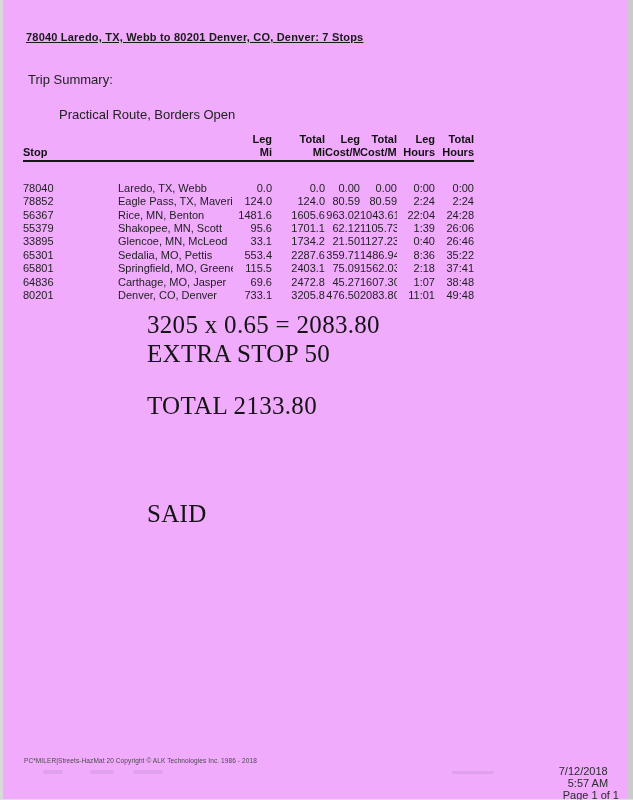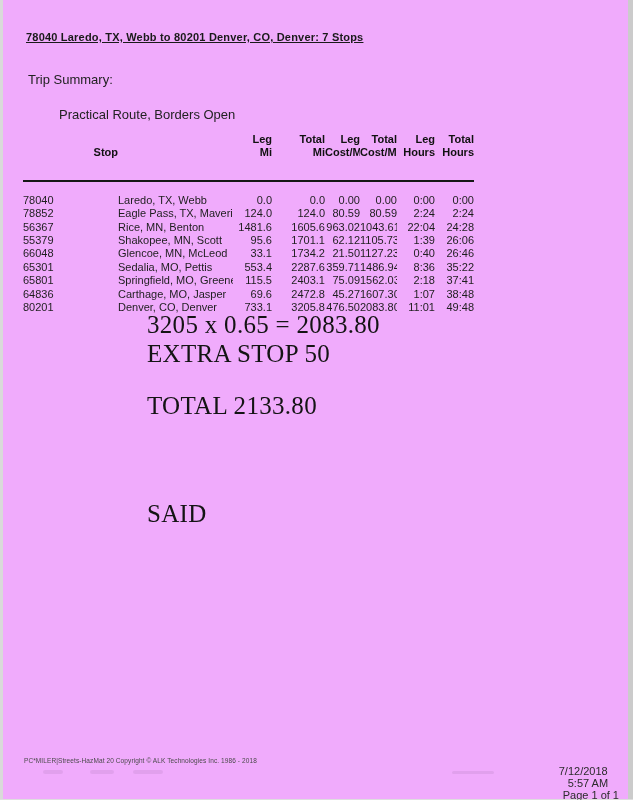--- a/index.html
+++ b/index.html
@@ -24,22 +24,22 @@
   table.stop-table{
     position:absolute;left:23px;top:133px;width:451px;
     border-collapse:collapse;table-layout:fixed;font-size:11px;
   }
   .stop-table th,.stop-table td{
     padding:0;margin:0;line-height:13.4px;white-space:nowrap;overflow:hidden;
     font-weight:normal;text-align:left;color:#1e1e1e;
   }
   .stop-table thead th{font-weight:bold;color:#111;}
   .stop-table .num{text-align:right;}
-  .stop-table thead tr.h2 th{border-bottom:2px solid #161616;padding-bottom:20px;text-align:right;}
-  .stop-table tbody tr:first-child td{padding-top:12px;}
+  .stop-table thead tr.h2 th{border-bottom:2px solid #161616;padding-bottom:0;}
+  .stop-table tbody tr:first-child td{padding-top:20px;}
 
   .big-note{
     position:absolute;left:147px;font-family:"Liberation Serif",serif;
     font-size:25px;color:#141414;white-space:pre;letter-spacing:.3px;
   }
   .note-calc{top:311px;text-align:center;}
   .note-extra{top:340px;}
   .note-total{top:392px;}
   .note-said{top:500px;}
 
@@ -140,21 +140,21 @@
         <td>55379</td>
         <td>Shakopee, MN, Scott</td>
         <td class="num">95.6</td>
         <td class="num">1701.1</td>
         <td class="num">62.12</td>
         <td class="num">1105.73</td>
         <td class="num">1:39</td>
         <td class="num">26:06</td>
       </tr>
       <tr>
-        <td>66048</td>
+        <td>33895</td>
         <td>Glencoe, MN, McLeod</td>
         <td class="num">33.1</td>
         <td class="num">1734.2</td>
         <td class="num">21.50</td>
         <td class="num">1127.23</td>
         <td class="num">0:40</td>
         <td class="num">26:46</td>
       </tr>
       <tr>
         <td>65301</td>

